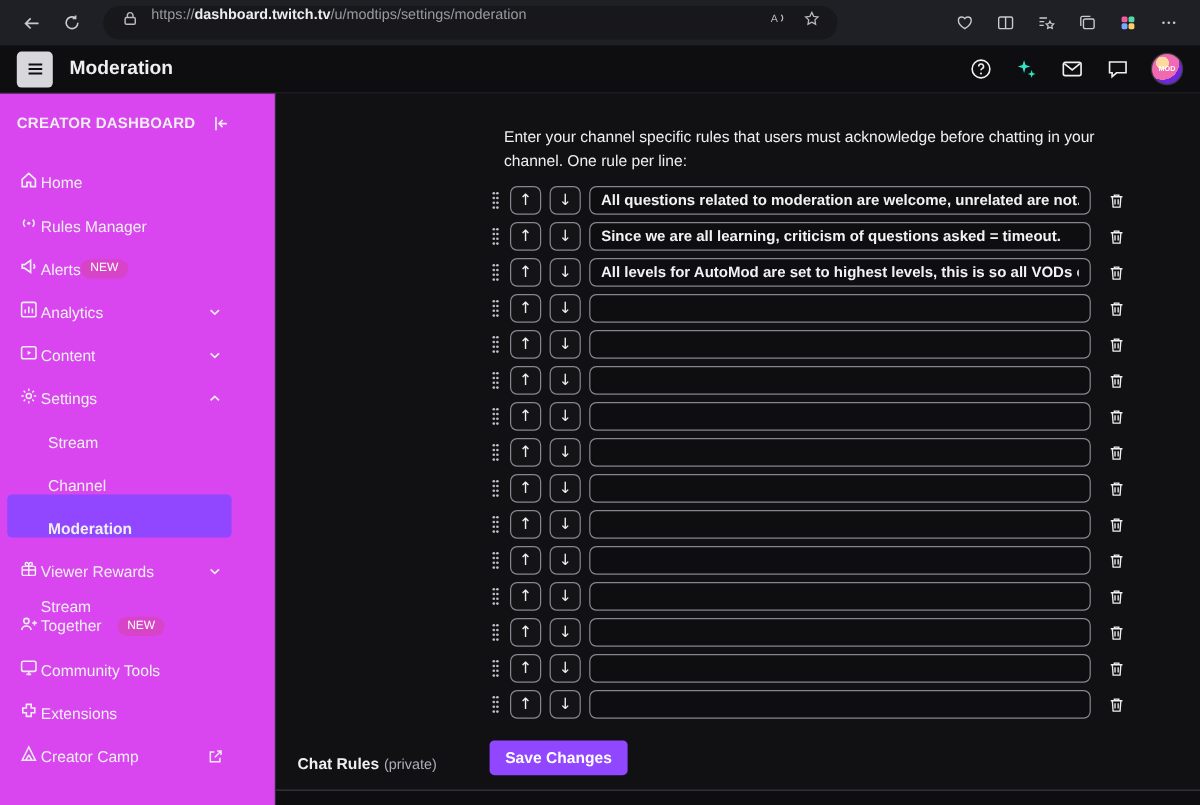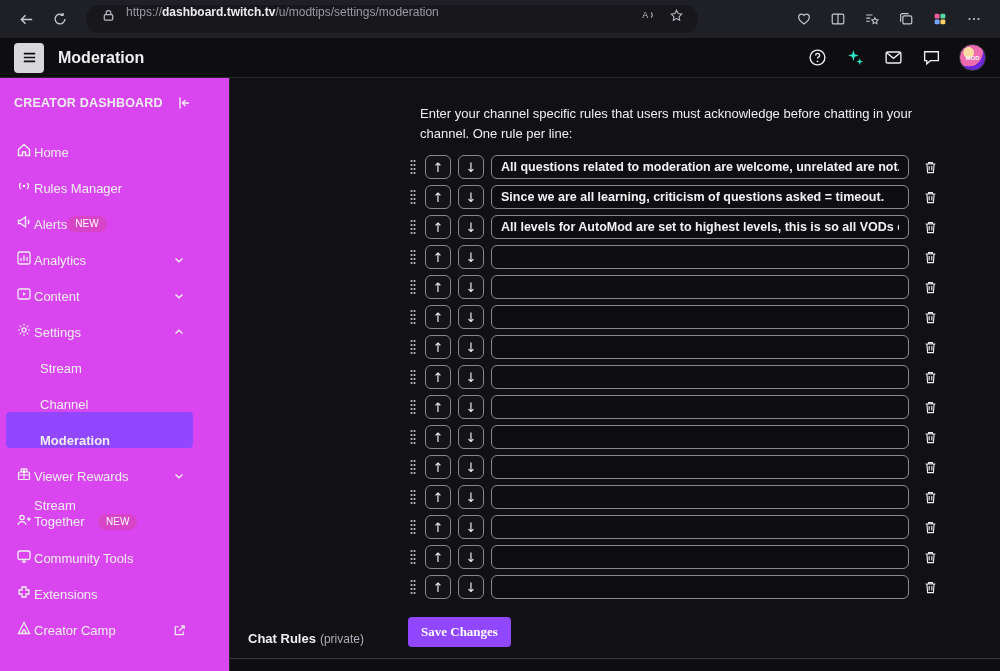--- a/index.html
+++ b/index.html
@@ -48,21 +48,21 @@
   .label-col{width:160px;flex-shrink:0;padding-top:2px}
   .section-title{font-size:13px;font-weight:700}
   .section-vis{font-size:12px;color:#adadb8;margin-left:4px;font-weight:400}
   .form-col{width:534px}
   .description{font-size:13px;line-height:1.5;padding-left:12px;margin-bottom:12px;color:#efeff1}
   .rule-row{display:flex;align-items:center;gap:7px;margin-bottom:6px;height:24px}
   .drag{width:10px;color:#bfbfc7;display:flex;align-items:center;justify-content:center;cursor:grab;flex-shrink:0;background:none;border:none;padding:0}
   .mini-btn{width:26px;height:24px;background:#141417;border:1px solid #87878f;border-radius:6px;color:#efeff1;font-size:13px;display:flex;align-items:center;justify-content:center;cursor:pointer;flex-shrink:0;font-family:"DejaVu Sans",sans-serif;padding:0}
   .rule-input{flex:1;height:24px;background:#0e0e10;border:1px solid #87878f;border-radius:6px;color:#f2f2f5;font-size:12.5px;font-weight:600;padding:0 9px;font-family:"Liberation Sans","DejaVu Sans",sans-serif;min-width:0;outline:none}
   .trash-btn{width:24px;height:24px;background:none;border:none;color:#efeff1;display:flex;align-items:center;justify-content:center;cursor:pointer;flex-shrink:0;margin-left:2px;padding:0}
-  .save-btn{margin:12px 0 0 0;background:var(--accent);border:none;color:#fff;font-weight:600;font-size:13px;padding:7px 13px;border-radius:4px;cursor:pointer;font-family:Liberation Serif, serif}
+  .save-btn{margin:12px 0 0 0;background:var(--accent);border:none;color:#fff;font-weight:600;font-size:13px;padding:7px 13px;border-radius:4px;cursor:pointer;font-family:Liberation Sans, sans-serif}
 </style>
 </head>
 <body style="--accent: #9147ff; --badge: #d844c8;">
 
 <div class="browser-bar">
   <button class="nav-btn">
     <svg width="17" height="17" viewBox="0 0 18 18" fill="none" stroke="currentColor" stroke-width="1.5">
         <path d="M15 9H3.5M8 4.5 3.5 9 8 13.5"></path>
       </svg>
   </button>

